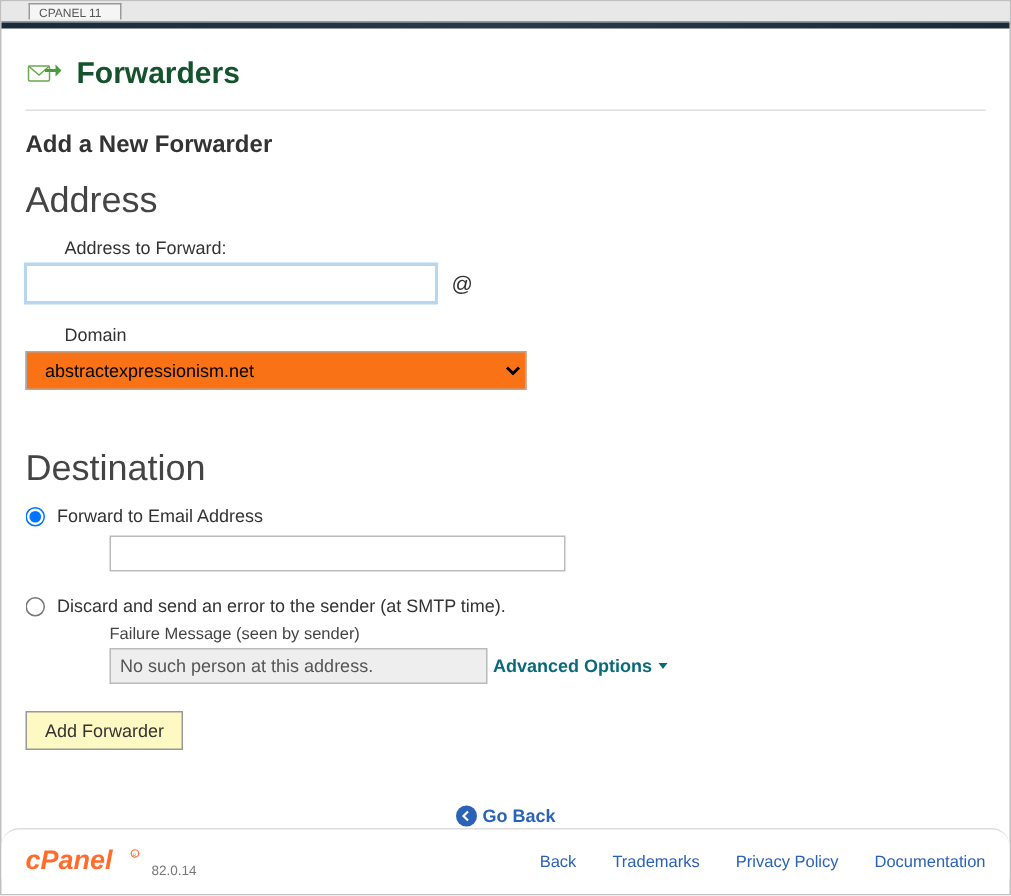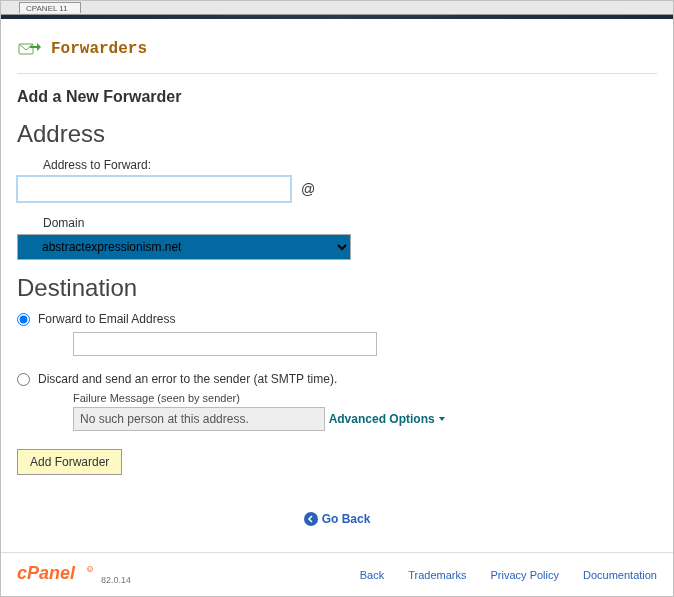--- a/index.html
+++ b/index.html
@@ -4,40 +4,40 @@
 <style>
 * { box-sizing: border-box; margin: 0; padding: 0; }
 body { font-family: Arial, Helvetica, sans-serif; font-size: 13px; color: #333; background: #fff; }
 .app-frame { width: 674px; height: 597px; position: relative; background: #fff; border: 1px solid #c0c0c0; }
 .top-bar { height: 14px; background: #e8e8e8; border-bottom: 1px solid #999; display: flex; align-items: center; padding-left: 18px; }
 .top-tab { background: #f5f5f5; border: 1px solid #999; border-bottom: none; font-size: 8px; color: #555; padding: 1px 12px 0 6px; font-family: Verdana, sans-serif; }
 .dark-strip { height: 4px; background: linear-gradient(90deg, #1a2a3a 0%, #2a3a4a 50%, #1a2a3a 100%); }
 .content { padding: 14px 16px 0 16px; }
 .page-header { display: flex; align-items: center; gap: 10px; padding: 4px 0 12px 0; border-bottom: 1px solid #ddd; margin-bottom: 14px; }
 .page-header .icon-wrap { width: 24px; height: 24px; }
-.page-title-text { font-size: 16px; font-weight: bold; color: #a16207; font-family: Liberation Mono, monospace; }
+.page-title-text { font-size: 20px; font-weight: bold; color: #14532d; }
 .section-sub { font-size: 16px; font-weight: bold; color: #333; margin-bottom: 14px; }
 .h-big { font-size: 24px; font-weight: normal; color: #444; margin: 10px 0 10px 0; }
 .label { font-size: 12px; color: #333; margin-bottom: 4px; display: block; margin-left: 26px; }
 .inline-row { display: flex; align-items: center; gap: 10px; margin-bottom: 14px; }
 input.text-in { width: 274px; height: 26px; border: 1px solid #7aa9d6; outline: 2px solid #b7d6f0; outline-offset: -1px; padding: 2px 6px; font-size: 13px; }
 .at { font-size: 14px; color: #333; }
-select.domain-sel { width: 334px; height: 26px; border: 1px solid #aaa; background: #0369a1; font-size: 12px; padding: 2px 20px; margin-bottom: 4px; }
+select.domain-sel { width: 334px; height: 26px; border: 1px solid #aaa; background: #f97316; font-size: 12px; padding: 2px 8px; margin-bottom: 29px; }
 .radio-row { display: flex; align-items: center; gap: 8px; margin-bottom: 6px; font-size: 12px; }
 .radio-row input[type=radio] { margin: 0; }
 .fwd-email-in { width: 304px; height: 24px; border: 1px solid #bbb; margin-left: 56px; margin-bottom: 16px; padding: 2px 6px; font-size: 12px; }
 .fail-label { font-size: 11px; color: #444; margin-left: 56px; margin-top: 4px; margin-bottom: 3px; }
 .fail-input { width: 252px; height: 24px; border: 1px solid #bbb; background: #eee; margin-left: 56px; padding: 2px 6px; font-size: 12px; color: #555; margin-bottom: 18px; }
 .adv-opts { color: #0a6a7a; font-size: 12px; font-weight: bold; cursor: pointer; display: inline-flex; align-items: center; gap: 4px; margin-bottom: 16px; }
 .caret-down-sm { width: 0; height: 0; border-left: 3px solid transparent; border-right: 3px solid transparent; border-top: 4px solid #0a6a7a; }
 .btn { display: inline-block; border: 1px solid #999; background: #fef9c3; padding: 5px 12px; font-size: 12px; cursor: pointer; color: #333; }
 .go-back-wrap { text-align: center; margin-top: 36px; margin-bottom: 28px; }
 .go-back { color: #2a62b8; font-size: 12px; font-weight: bold; cursor: pointer; display: inline-flex; align-items: center; gap: 4px; }
 .go-back .icon { width: 14px; height: 14px; border-radius: 50%; background: #2a62b8; color: #fff; display: inline-flex; align-items: center; justify-content: center; font-size: 10px; }
-.footer { position: absolute; bottom: 0; left: 0; right: 0; border-top: 1px solid #ddd; padding: 10px 16px; display: flex; align-items: center; justify-content: space-between; background: #fff; }
+.footer { position: absolute; bottom: 0; left: 0; right: 0; border-top: 1px solid #ddd; padding: 10px 16px; display: flex; align-items: center; justify-content: space-between; background: #fff; border-radius: 12px; }
 .logo-row { display: flex; align-items: baseline; gap: 6px; }
 .version { font-size: 9px; color: #777; }
 .footer-links { display: flex; gap: 24px; }
 .footer-links a { color: #2a62b8; font-size: 11px; text-decoration: none; cursor: pointer; }
 </style>
 </head>
 <body>
 
 <div class="app-frame">
   <div class="top-bar">

